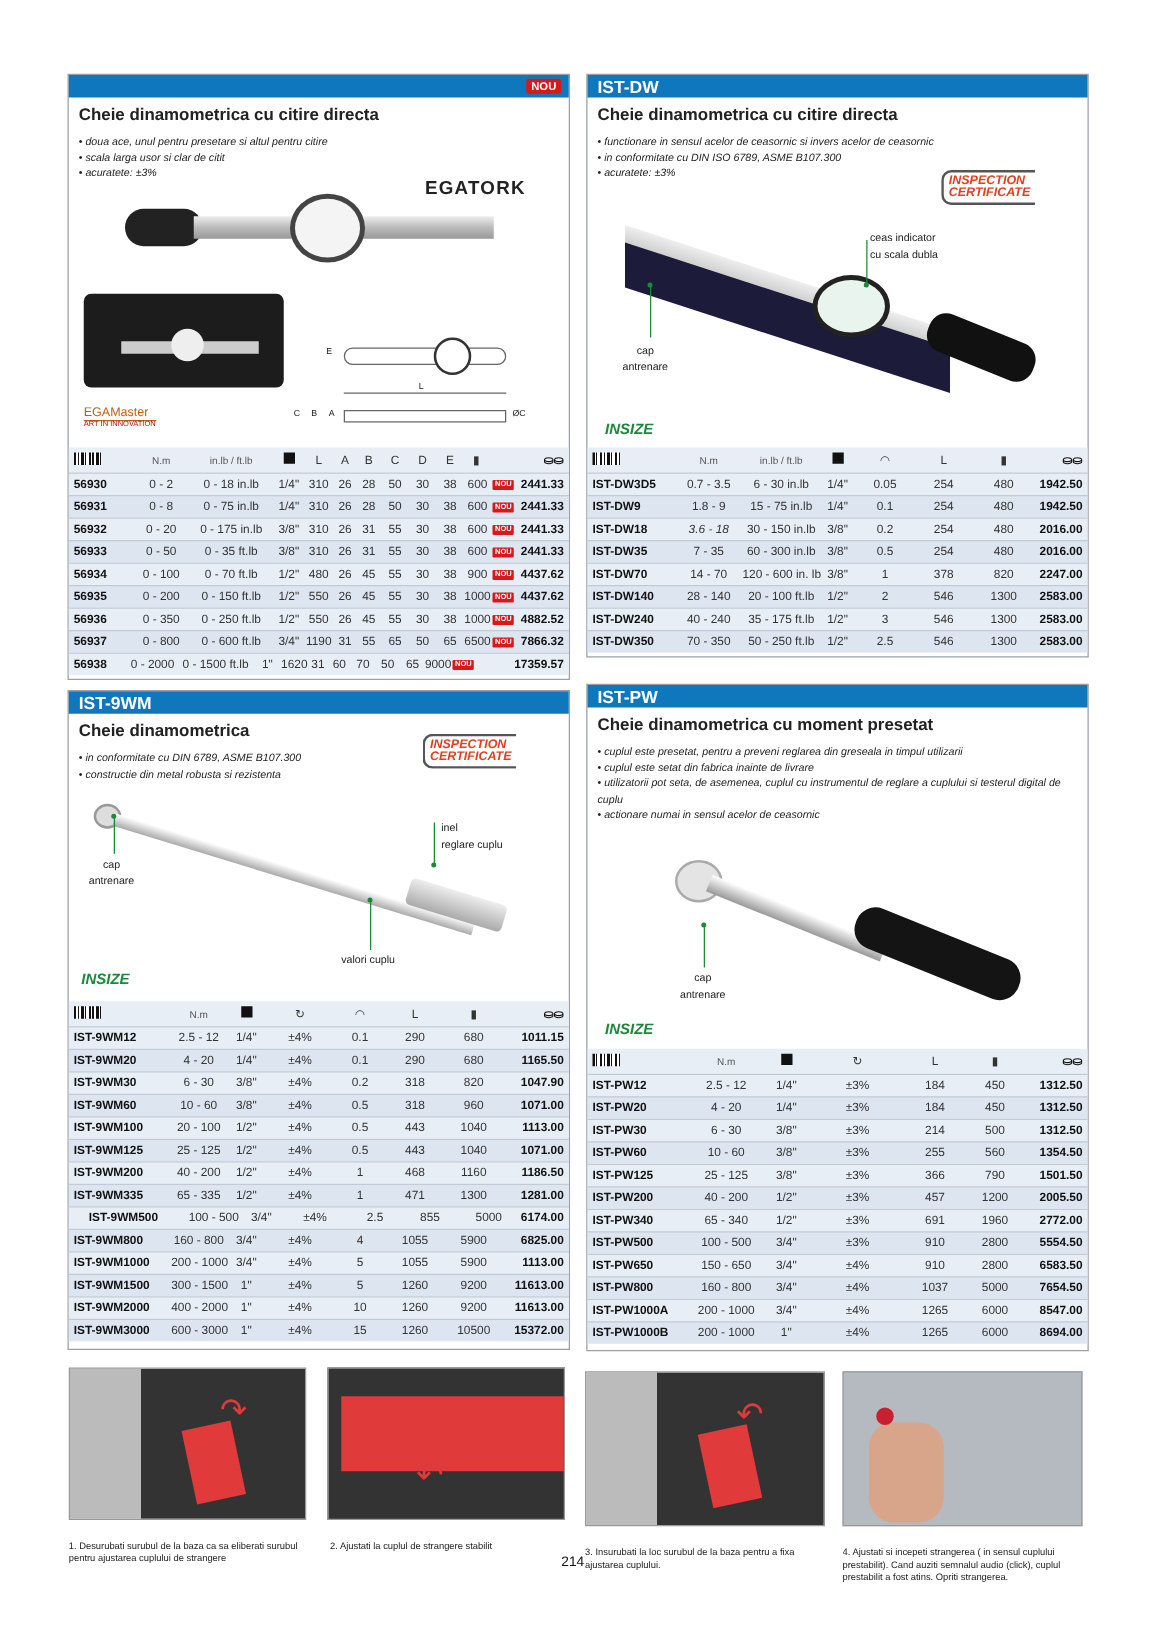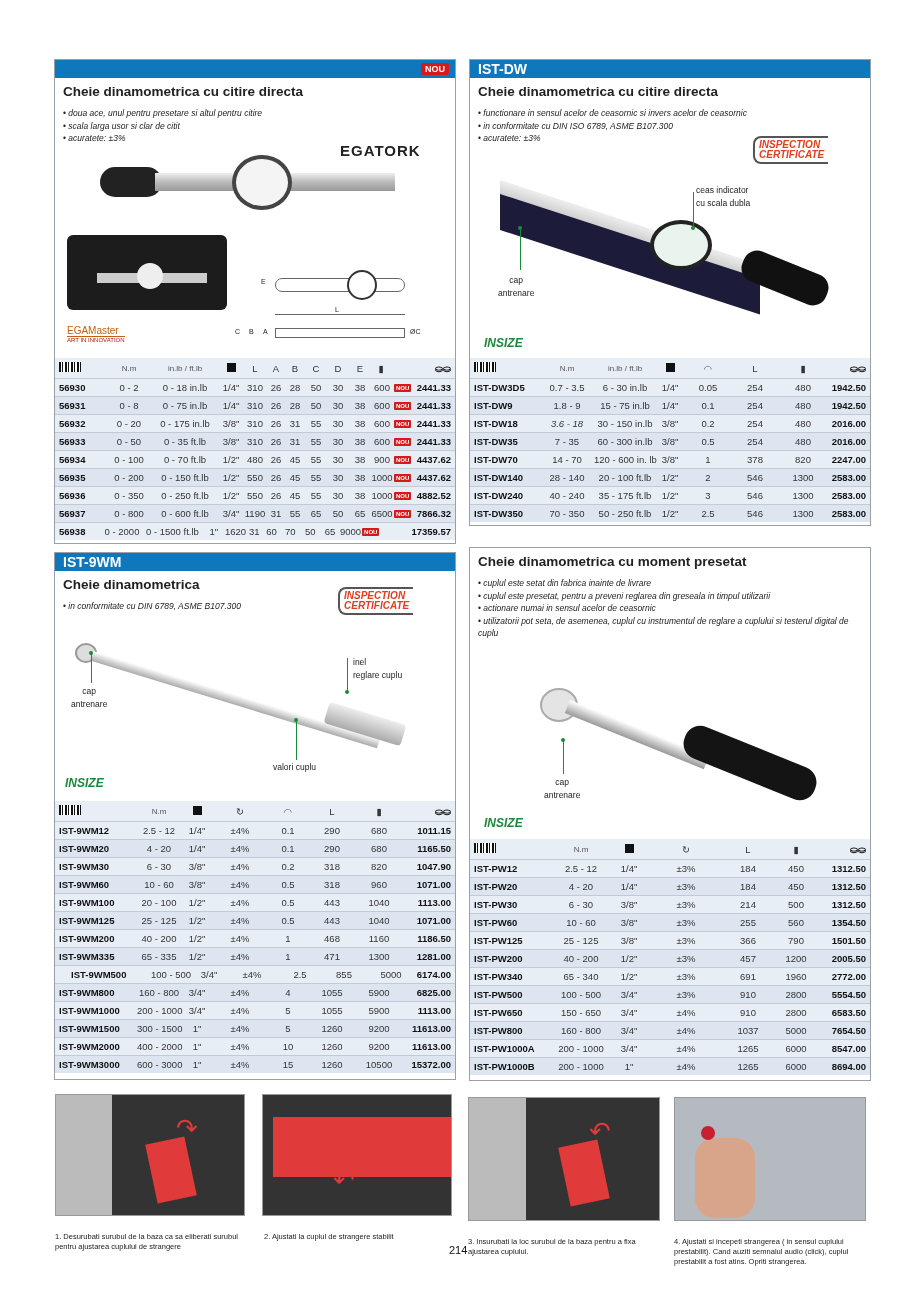--- a/index.html
+++ b/index.html
@@ -353,20 +353,21 @@
         </div>
       </div>
   </div>
 </div>
 
 <div class="panel" style="left:54px; top:552px; width:402px; height:528px;">
   <div class="panel-head">IST-9WM</div>
   <div class="panel-title">Cheie dinamometrica</div>
   <div class="bullets">
     <div>in conformitate cu DIN 6789, ASME B107.300</div>
+    <div>constructie din metal robusta si rezistenta</div>
   </div>
   <div class="insp" style="left:283px; top:34px;">
     <div>INSPECTION</div>
       <div>CERTIFICATE</div>
   </div>
   <div style="position:absolute; left:20px; top:90px; width:360px; height:110px;">
     <div style="position:absolute; left:0; top:0; width:22px; height:20px; border-radius:50%; background:#ddd; border:2px solid #999;"></div>
     <div style="position:absolute; left:18px; top:8px; width:300px; height:10px; background:linear-gradient(#fff,#aaa); transform:rotate(17deg); transform-origin:0 0;"></div>
     <div style="position:absolute; left:250px; top:70px; width:80px; height:22px; background:linear-gradient(#eee,#aaa); transform:rotate(17deg); border-radius:4px;"></div>
   </div>
@@ -536,26 +537,27 @@
           <span class="cell" style="width: 42px;">15</span>
           <span class="cell" style="width: 46px;">1260</span>
           <span class="cell" style="width: 48px;">10500</span>
           <span class="cell price" style="flex: 1 1 0%;">15372.00</span>
         </div>
       </div>
   </div>
 </div>
 
 <div class="panel" style="left:469px; top:547px; width:402px; height:534px;">
+  <div class="panel-head">IST-PW</div>
   <div class="panel-title">Cheie dinamometrica cu moment presetat</div>
   <div class="bullets">
+    <div>cuplul este presetat, pentru a preveni reglarea din greseala in timpul utilizarii</div>
     <div>cuplul este setat din fabrica inainte de livrare</div>
-    <div>cuplul este presetat, pentru a preveni reglarea din greseala in timpul utilizarii</div>
+    <div>utilizatorii pot seta, de asemenea, cuplul cu instrumentul de reglare a cuplului si testerul digital de cuplu</div>
     <div>actionare numai in sensul acelor de ceasornic</div>
-    <div>utilizatorii pot seta, de asemenea, cuplul cu instrumentul de reglare a cuplului si testerul digital de cuplu</div>
   </div>
   <div style="position:absolute; left:70px; top:140px; width:300px; height:120px;">
     <div style="position:absolute; left:0; top:0; width:38px; height:34px; border-radius:50%; background:#e4e4e4; border:2px solid #aaa;"></div>
     <div style="position:absolute; left:30px; top:12px; width:150px; height:14px; background:linear-gradient(#fff,#999); transform:rotate(22deg); transform-origin:0 0;"></div>
     <div style="position:absolute; left:140px; top:58px; width:140px; height:34px; background:#141414; border-radius:16px; transform:rotate(22deg);"></div>
   </div>
   <div class="gline" style="left:93px; top:192px; height:34px;"></div>
   <div class="gdot" style="left:91px; top:190px;"></div>
   <div class="callout" style="left:74px; top:228px;">
     <div>cap</div>

